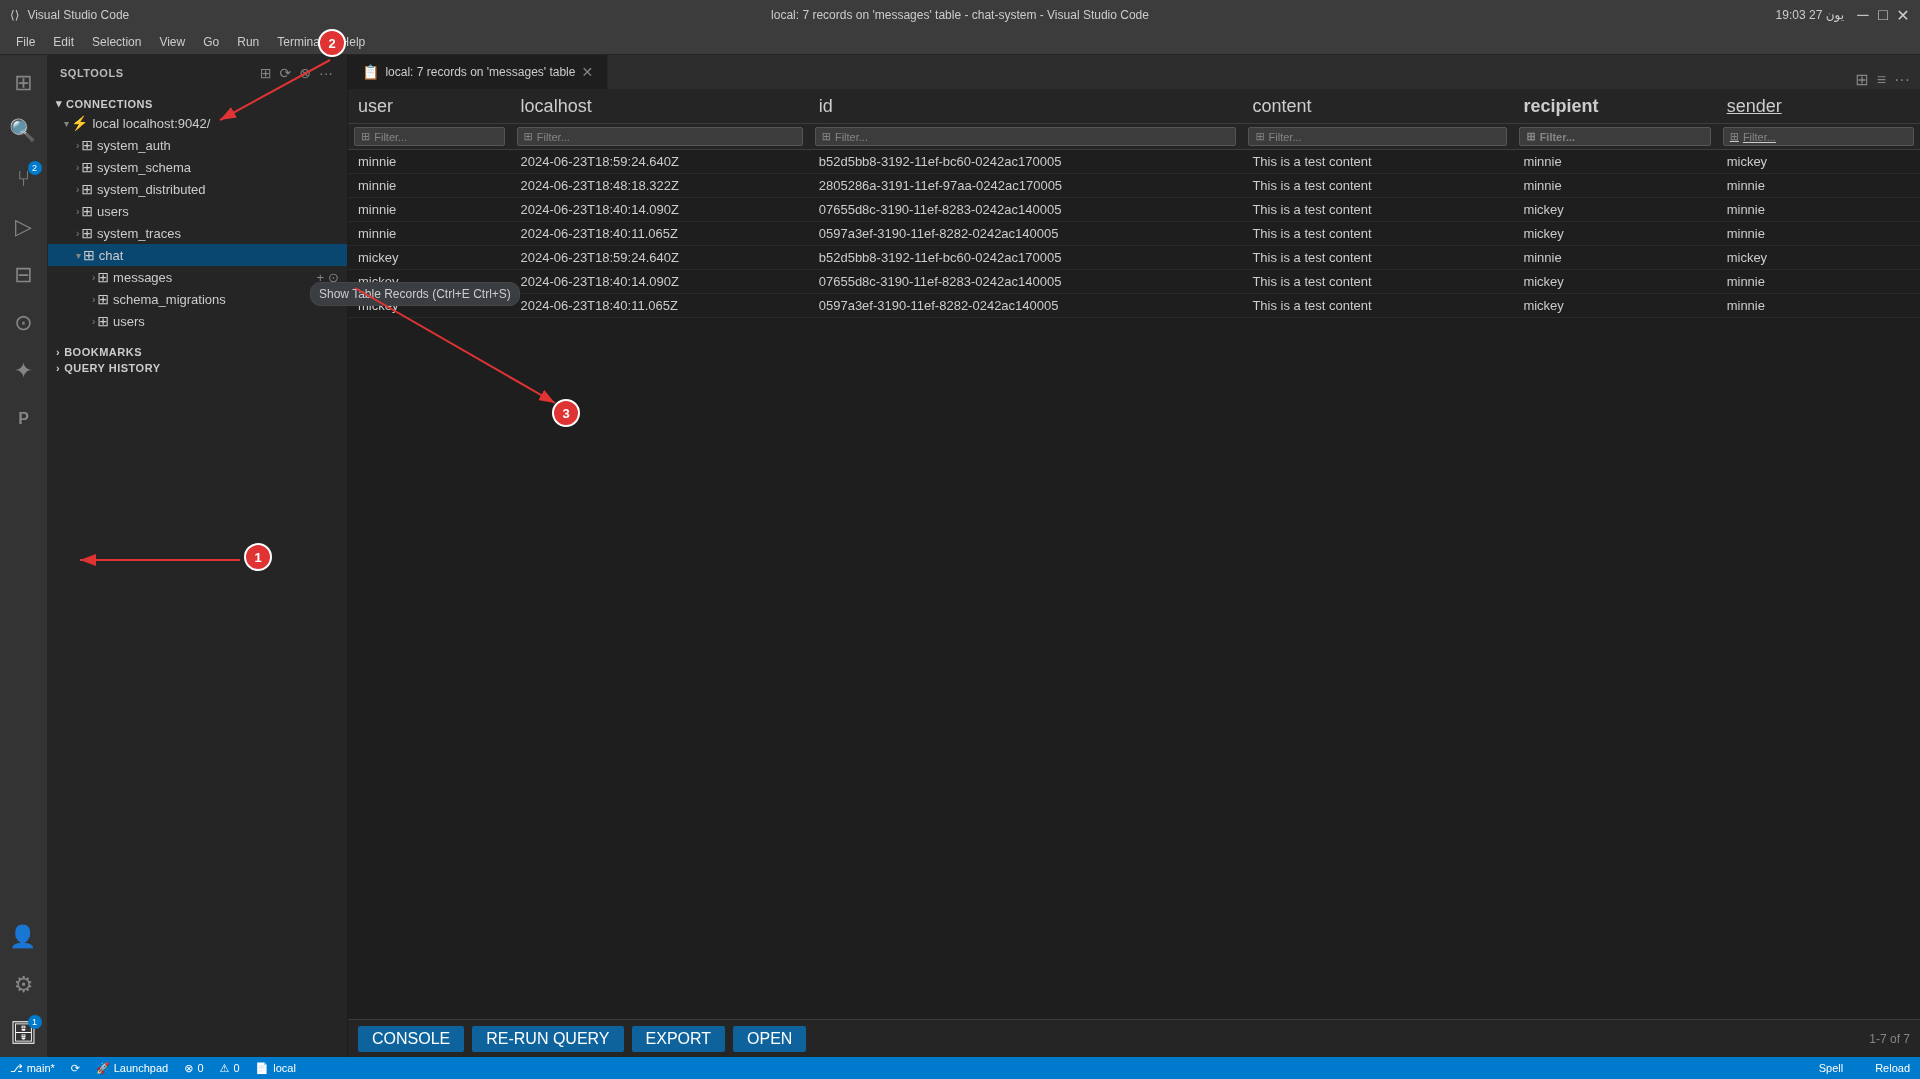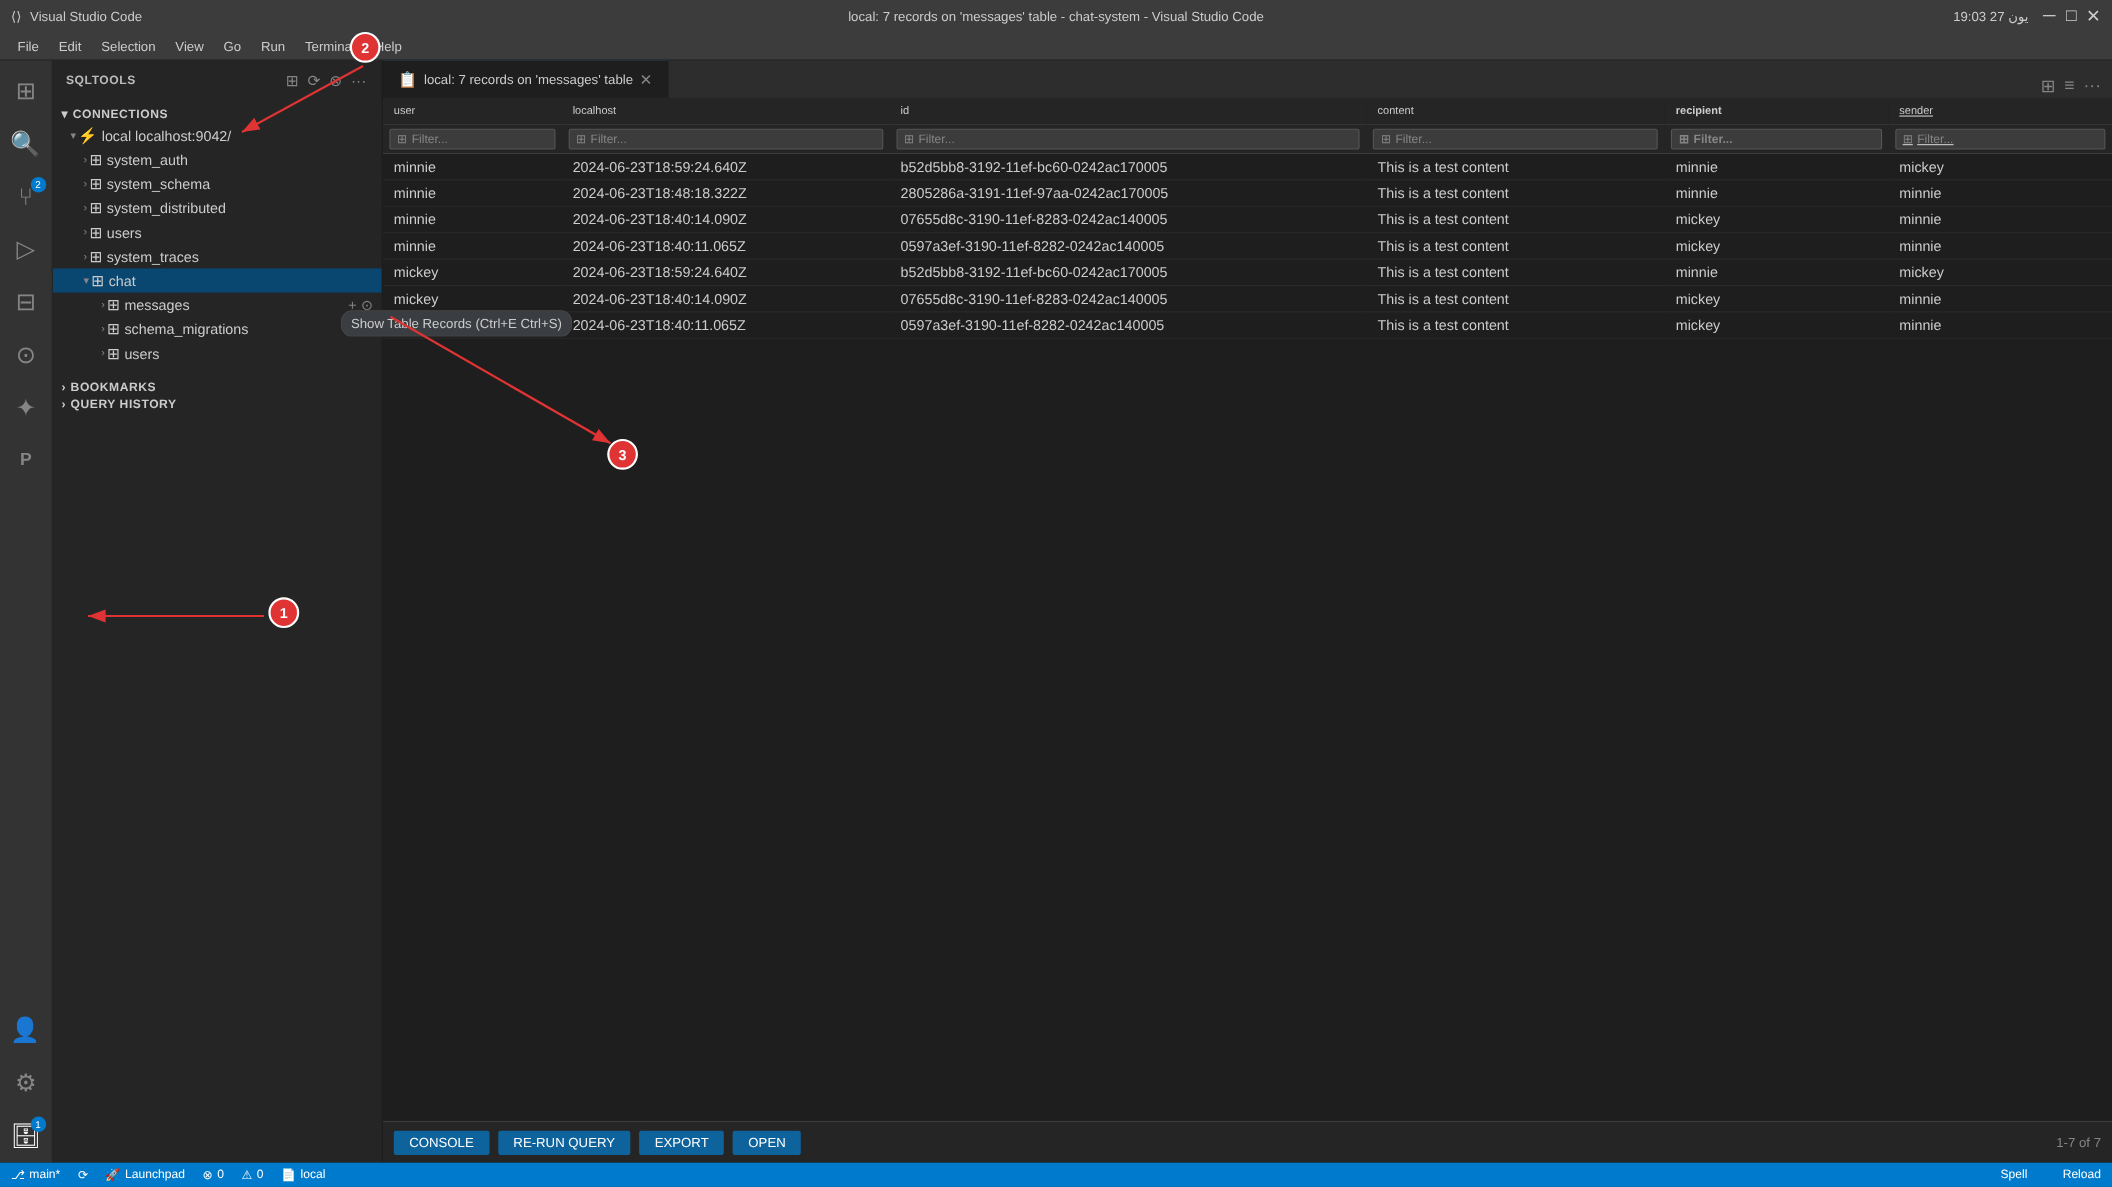--- a/index.html
+++ b/index.html
@@ -274,21 +274,21 @@
       position: sticky;
       top: 0;
       z-index: 10;
     }
     th {
       text-align: left;
       padding: 6px 10px;
       color: #cccccc;
       font-weight: 500;
       border-bottom: 1px solid #3c3c3c;
-      font-size: 10px;
+      font-size: 18px;
       white-space: nowrap;
     }
     .filter-row td {
       padding: 3px 6px;
       background: #252526;
       border-bottom: 1px solid #3c3c3c;
     }
     .filter-input {
       background: #3c3c3c;
       border: 1px solid #555555;
@@ -323,21 +323,21 @@
       gap: 8px;
       padding: 0 10px;
       flex-shrink: 0;
       border-top: 1px solid #3c3c3c;
     }
     .toolbar-btn {
       background: #0e639c;
       color: #ffffff;
       border: none;
       padding: 4px 14px;
-      font-size: 12px;
+      font-size: 16px;
       cursor: pointer;
       border-radius: 2px;
     }
     .record-count {
       margin-left: auto;
       color: #858585;
       font-size: 12px;
     }
 
     

